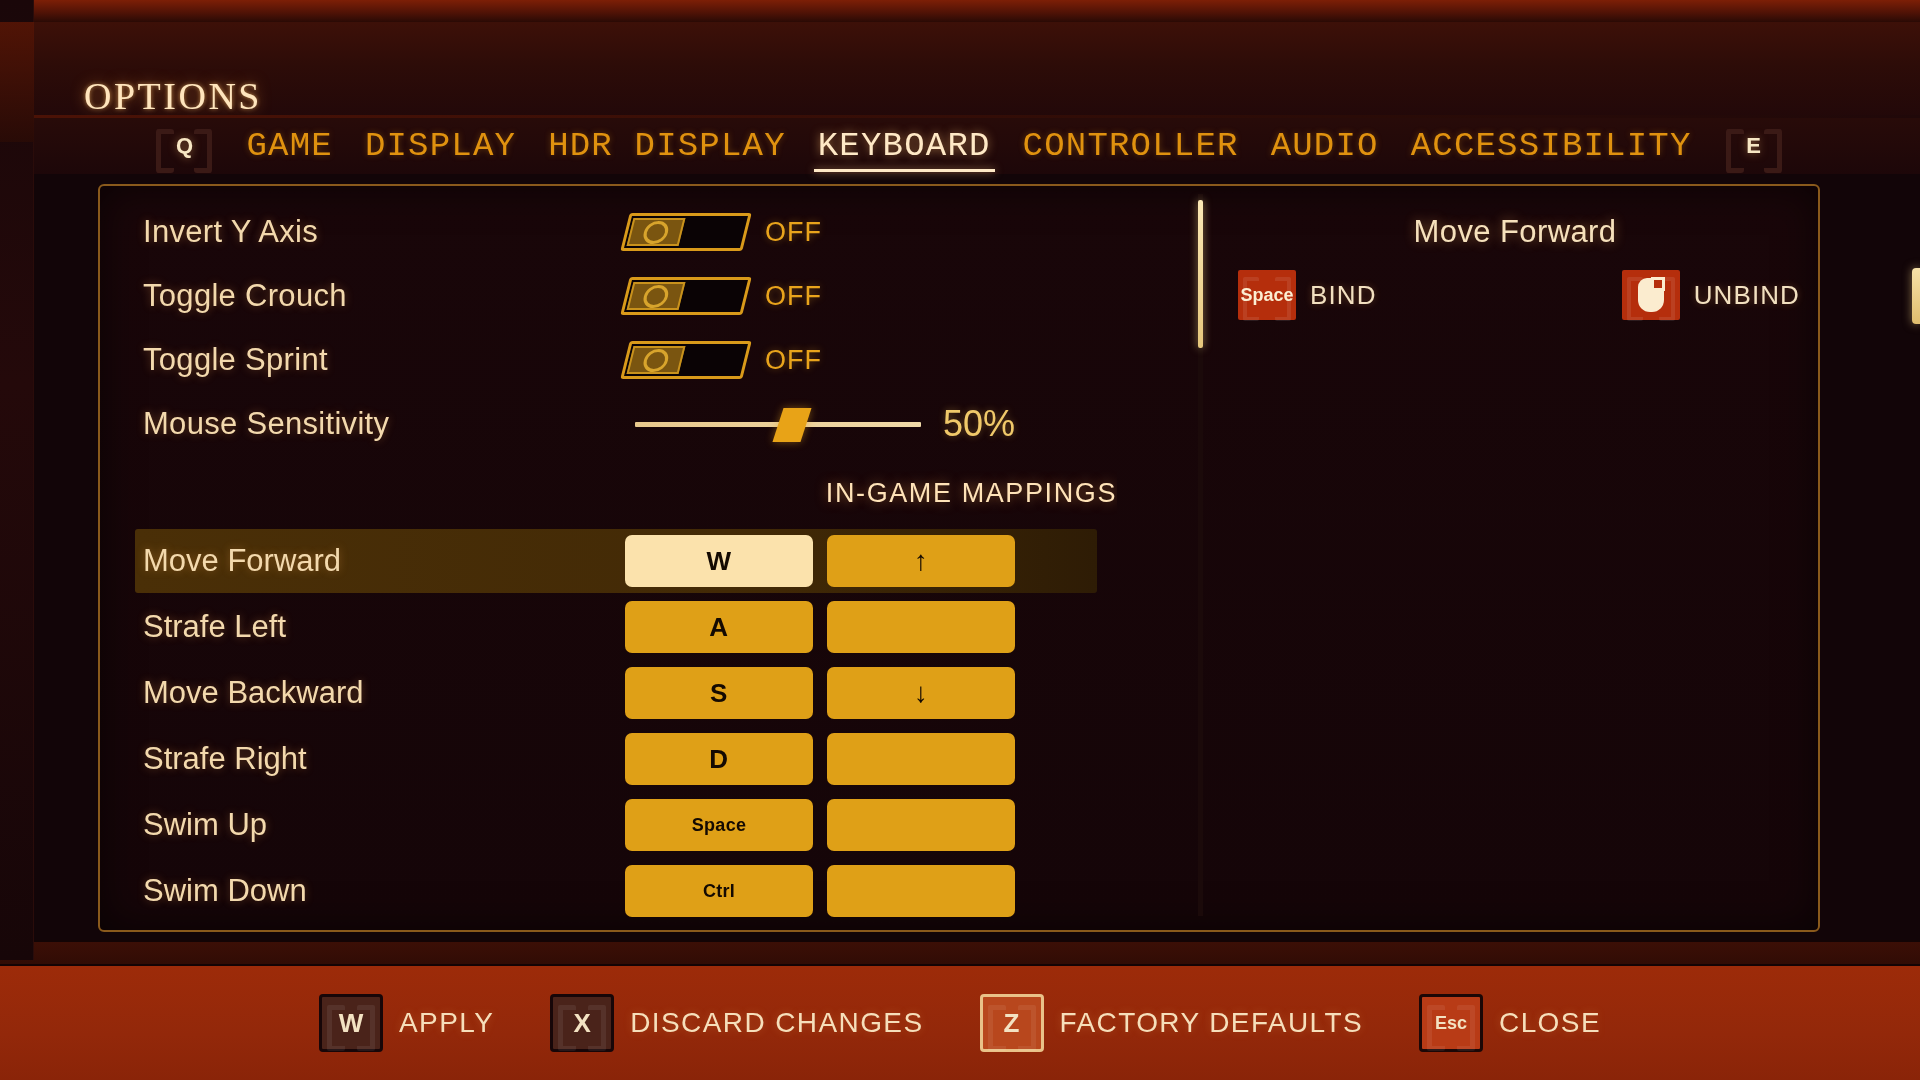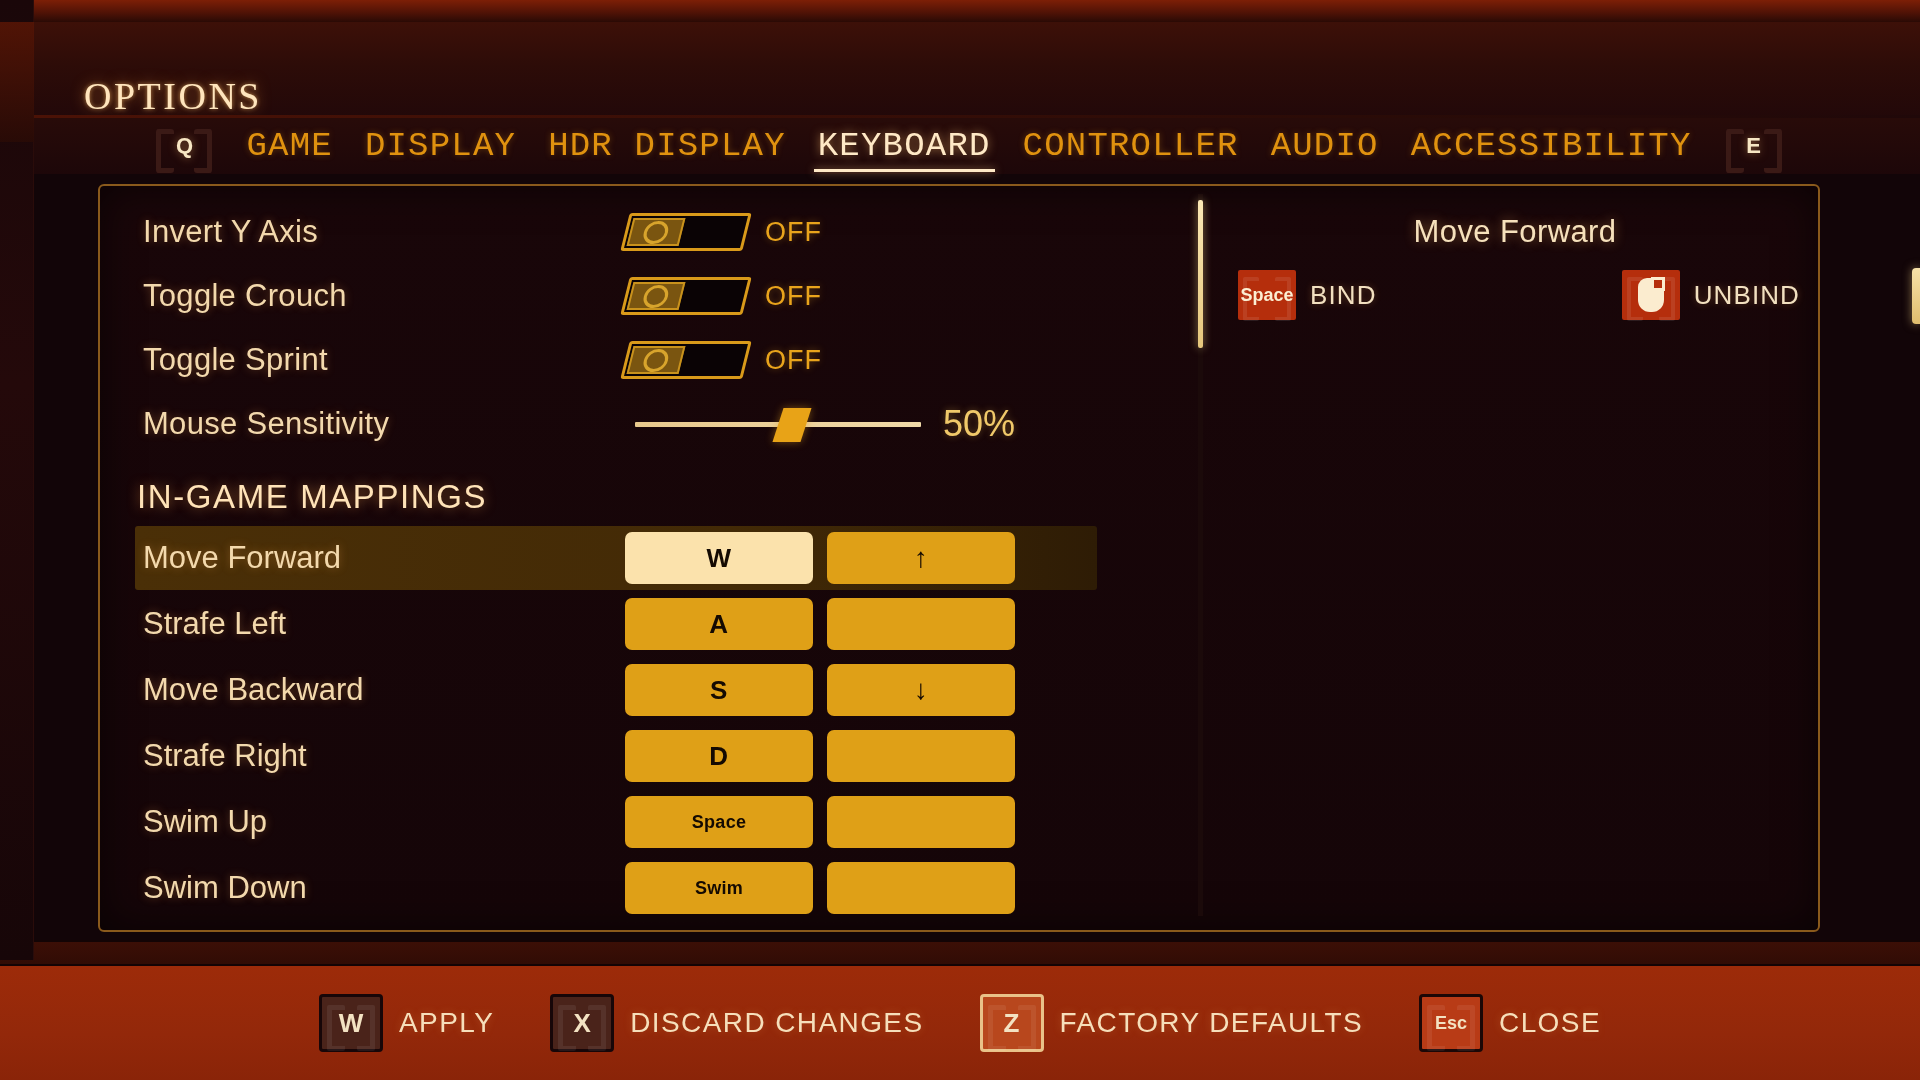--- a/index.html
+++ b/index.html
@@ -165,24 +165,25 @@
     box-shadow: 0 0 8px rgba(230,160,30,.45);
     cursor: pointer;
   }
   .slider-val {
     font-size: 36px; color:#f0c96a; font-family:"Liberation Sans", sans-serif;
     text-shadow:0 0 7px rgba(230,180,70,.4);
   }
 
   
   .section-head {
-    margin: 22px 0 10px 22px;
-    font-size: 33px; letter-spacing:1.6px; color:#ffe3b8;
+    margin: 22px 0 20px 22px;
+    font-size: 27px; letter-spacing:1.6px; color:#ffe3b8;
     font-family:"Liberation Sans", sans-serif;
     text-shadow:0 0 12px rgba(255,170,80,.5);
+    text-align:right;
   }
 
   
   .map-row {
     position:relative; height: 64px; display:flex; align-items:center;
     margin-bottom: 2px;
   }
   .map-row.selected {
     background: linear-gradient(90deg,#4a2f07 0%, #432a06 62%, #2e1c05 100%);
     border-radius: 3px;
@@ -431,21 +432,21 @@
             <div class="keyslot slot1">
               <span class="kl-small">Space</span>
             </div>
             <div class="keyslot slot2">
               <span class="kl-big"></span>
             </div>
           </div>
           <div class="map-row">
             <div class="map-label">Swim Down</div>
             <div class="keyslot slot1">
-              <span class="kl-small">Swim</span>
+              <span class="kl-small">Ctrl</span>
             </div>
             <div class="keyslot slot2">
               <span class="kl-big"></span>
             </div>
           </div>
         </div>
     </div>
 
     <div class="scrollbar">
       <div class="scroll-thumb"></div>

